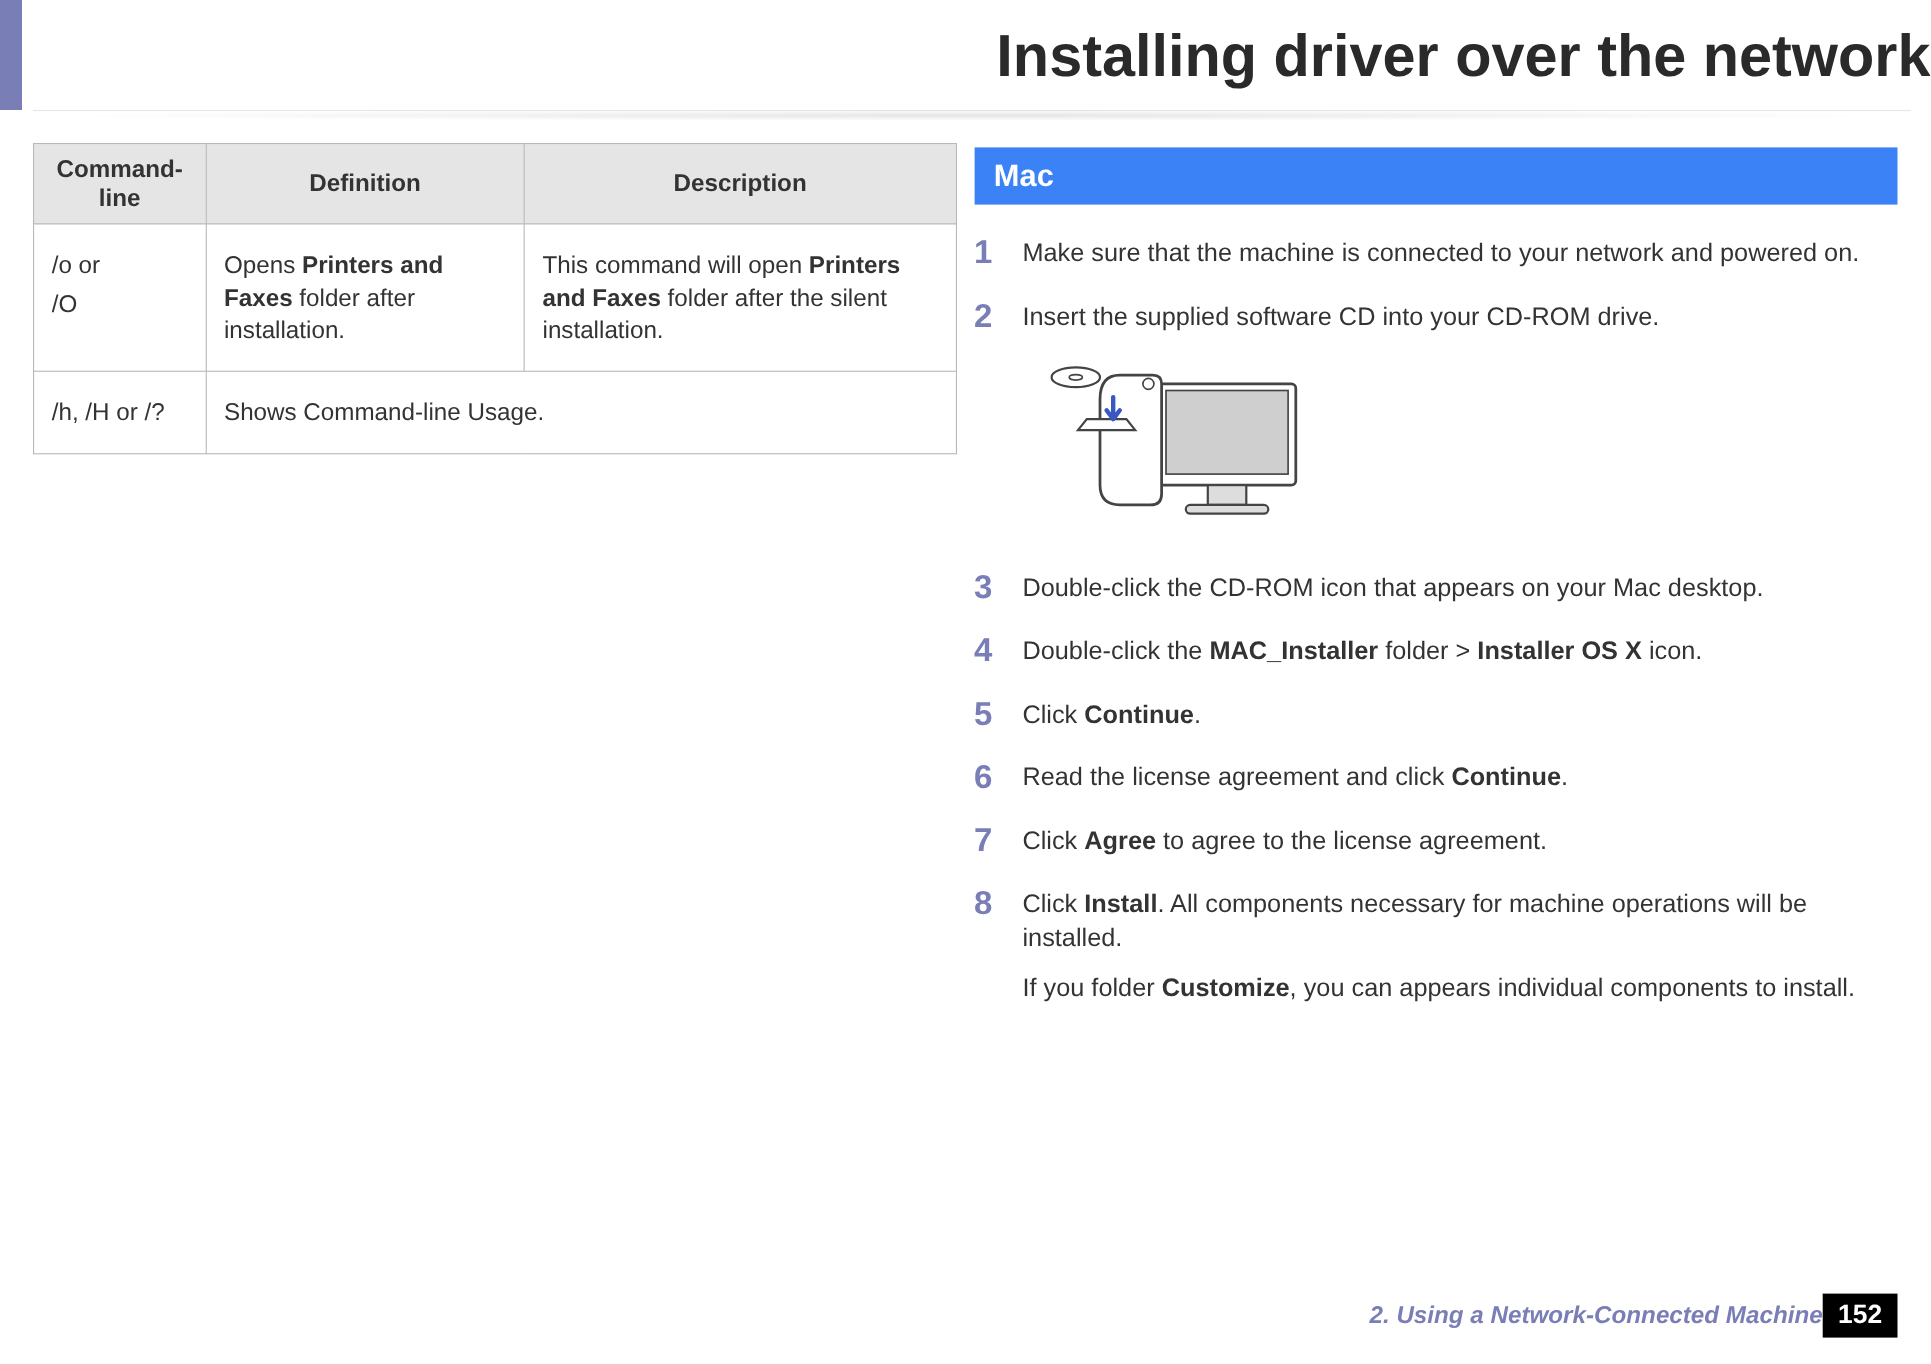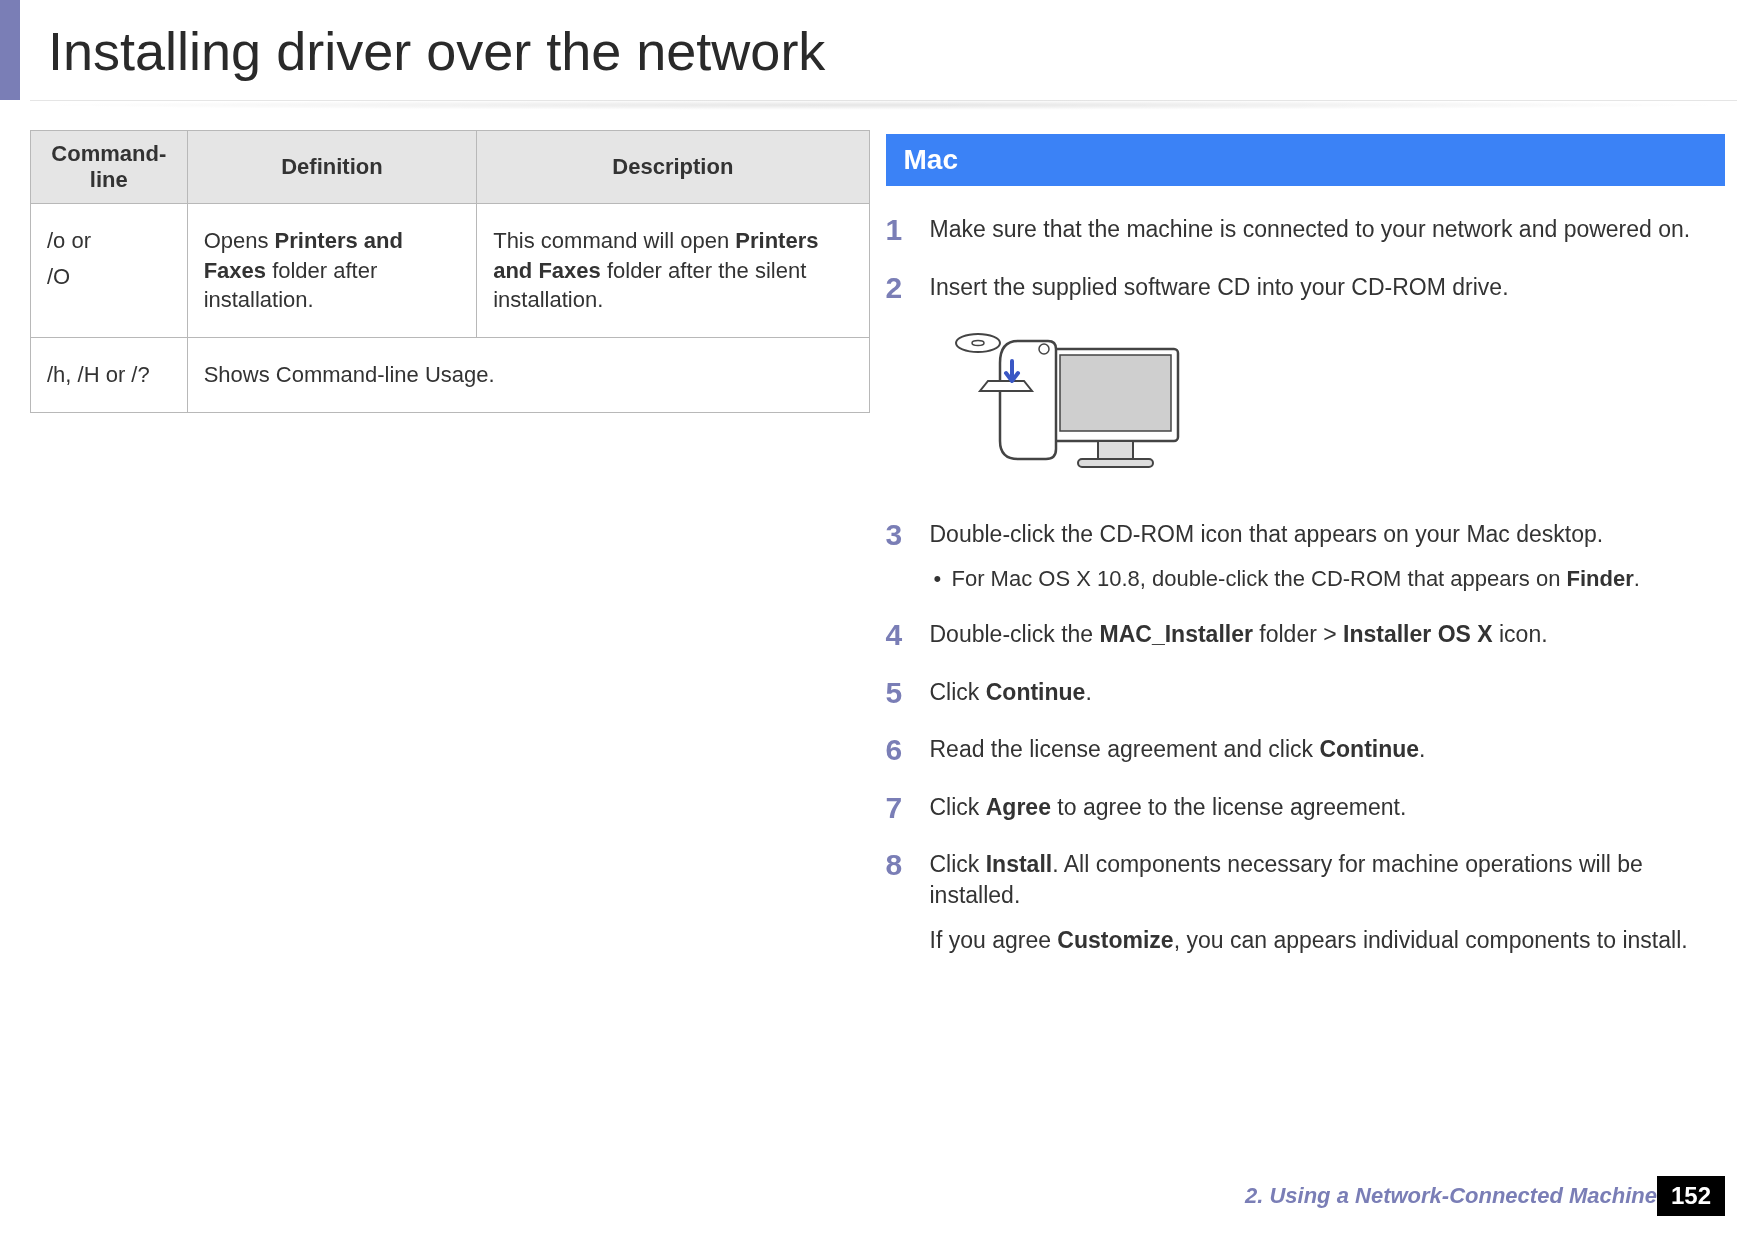--- a/index.html
+++ b/index.html
@@ -7,24 +7,25 @@
     font-family: "Myriad Pro", "Segoe UI", Arial, sans-serif;
     background: #fff;
     width: 1755px;
     height: 1240px;
     position: relative;
     color: #333;
     overflow: hidden;
   }
   .page-title {
     font-size: 54px;
-    font-weight: 400;
+    font-weight: 700;
     color: #2a2a2a;
     padding: 20px 0 18px 48px;
     position: relative;
+    text-align: right;
   }
   .title-accent {
     position: absolute;
     left: 0;
     top: 0;
     width: 20px;
     height: 100%;
     background: #7a7eb6;
   }
   .divider {
@@ -220,23 +221,20 @@
               <path d="M64 40 v20 m-6 -8 l6 8 l6 -8" fill="none" stroke="#3a57c4" stroke-width="4" stroke-linecap="round" stroke-linejoin="round"></path>
             </svg>
           </div>
         </div>
       </li>
 
       <li class="step">
         <div class="step-num">3</div>
         <div class="step-body">
           <span>Double-click the CD-ROM icon that appears on your Mac desktop.</span>
-          <div class="step-sub">
-            <span>For Mac OS X 10.8, double-click the CD-ROM that appears on </span><span class="b">Finder</span><span>.</span>
-          </div>
         </div>
       </li>
 
       <li class="step">
         <div class="step-num">4</div>
         <div class="step-body">
           <span>Double-click the </span><span class="b">MAC_Installer</span><span> folder &gt; </span><span class="b">Installer OS X</span><span> icon.</span>
         </div>
       </li>
 
@@ -259,21 +257,21 @@
         <div class="step-body">
           <span>Click </span><span class="b">Agree</span><span> to agree to the license agreement.</span>
         </div>
       </li>
 
       <li class="step">
         <div class="step-num">8</div>
         <div class="step-body">
           <span>Click </span><span class="b">Install</span><span>. All components necessary for machine operations will be installed.</span>
           <div class="step-extra">
-            <span>If you agree </span><span class="b">Customize</span><span>, you can appears individual components to install.</span>
+            <span>If you folder </span><span class="b">Customize</span><span>, you can appears individual components to install.</span>
           </div>
         </div>
       </li>
 
     </ol>
   </div>
 </div>
 
 <div class="footer">
   <div class="footer-text">2.  Using a Network-Connected Machine</div>

